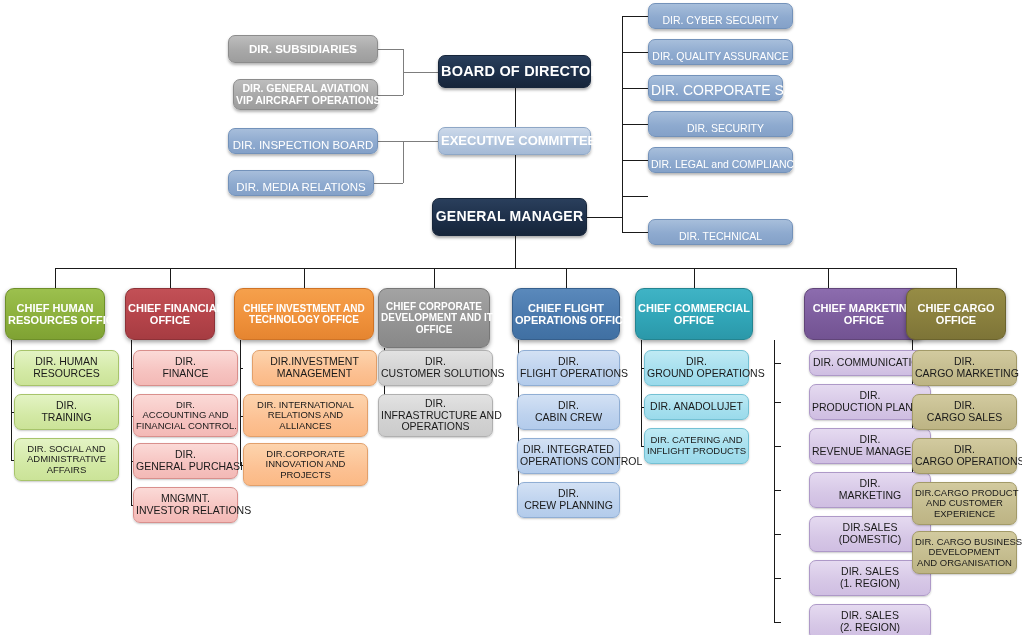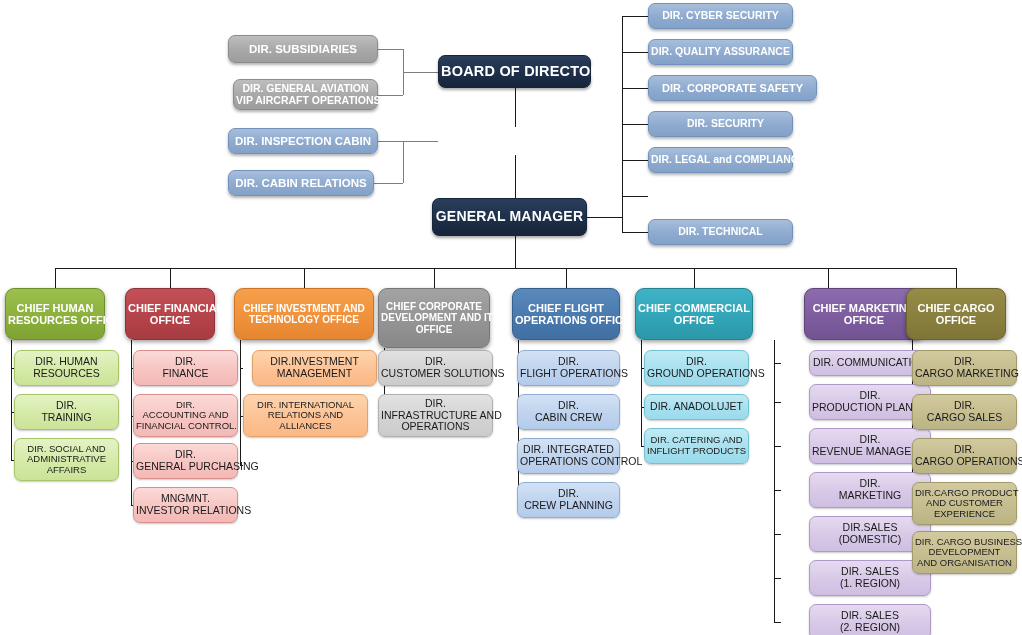--- a/index.html
+++ b/index.html
@@ -43,23 +43,24 @@
     box-shadow:0 2px 3px rgba(0,0,0,.3);
   }
   .n-gray {
     background:linear-gradient(180deg,#bdbdbd 0%,#a8a8a8 55%,#9d9d9d 100%);
     color:#ffffff; font-weight:bold; font-size:11.5px;
     border:1px solid #8c8c8c;
     box-shadow:0 2px 3px rgba(0,0,0,.3);
   }
   .n-blue {
     background:linear-gradient(180deg,#a7bedb 0%,#8eaacf 55%,#84a1c8 100%);
-    color:#ffffff; font-weight:bold; font-size:11.5px;
+    color:#ffffff; font-weight:normal; font-size:11.5px;
     border:1px solid #7392ba;
     box-shadow:0 2px 3px rgba(0,0,0,.3);
+    align-items:flex-end;
   }
 
   
   .chief {
     color:#ffffff; font-weight:bold; font-size:11px;
     border-radius:9px;
     box-shadow:0 2px 4px rgba(0,0,0,.38);
   }
   .c-green  { background:linear-gradient(180deg,#9cc04e 0%,#8cb03c 55%,#7fa233 100%); border:1px solid #6e8f2a; }
   .c-red    { background:linear-gradient(180deg,#c25056 0%,#b5444a 55%,#a63c42 100%); border:1px solid #8d3238; }
@@ -91,55 +92,58 @@
   .ln.v { width:1px; }
   .ln.gray { background:#7d7d7d; }
 </style>
 </head>
 <body>
 
 <div id="chart">
     <div class="node n-dark" style="left: 438px; top: 55px; width: 153px; height: 33px;">
       <span>BOARD OF DIRECTORS</span>
     </div>
+    <div class="node n-exec" style="left: 438px; top: 127px; width: 153px; height: 28px;">
+      <span>EXECUTIVE COMMITTEE</span>
+    </div>
     <div class="node n-dark" style="left: 432px; top: 198px; width: 155px; height: 38px; font-size: 14px;">
       <span>GENERAL MANAGER</span>
     </div>
     <div class="ln v" style="left: 515px; top: 88px; height: 39px;"></div>
     <div class="ln v" style="left: 515px; top: 155px; height: 43px;"></div>
     <div class="ln v" style="left: 515px; top: 236px; height: 32px;"></div>
     <div class="node n-gray" style="left: 228px; top: 35px; width: 150px; height: 28px;">
       <span>DIR. SUBSIDIARIES</span>
     </div>
     <div class="node n-gray" style="left: 233px; top: 79px; width: 145px; height: 31px; font-size: 10.5px;">
       <span>DIR. GENERAL AVIATION<br>VIP AIRCRAFT OPERATIONS</span>
     </div>
     <div class="ln h gray" style="left: 378px; top: 49px; width: 25px;"></div>
     <div class="ln h gray" style="left: 378px; top: 94.5px; width: 25px;"></div>
     <div class="ln v gray" style="left: 403px; top: 49px; height: 45.5px;"></div>
     <div class="ln h gray" style="left: 403px; top: 71.5px; width: 35px;"></div>
     <div class="node n-blue" style="left: 228px; top: 128px; width: 150px; height: 26px;">
-      <span>DIR. INSPECTION CABIN</span>
+      <span>DIR. INSPECTION BOARD</span>
     </div>
     <div class="node n-blue" style="left: 228px; top: 170px; width: 146px; height: 26px;">
-      <span>DIR. CABIN RELATIONS</span>
+      <span>DIR. MEDIA RELATIONS</span>
     </div>
     <div class="ln h gray" style="left: 378px; top: 141px; width: 25px;"></div>
     <div class="ln h gray" style="left: 374px; top: 183px; width: 29px;"></div>
     <div class="ln v gray" style="left: 403px; top: 141px; height: 42px;"></div>
     <div class="ln h gray" style="left: 403px; top: 141px; width: 35px;"></div>
     <div class="node n-blue" style="left: 648px; top: 3px; width: 145px; height: 26px; font-size: 10.5px;">
       <span>DIR. CYBER SECURITY</span>
     </div>
     <div class="ln h" style="left: 622px; top: 16px; width: 26px;"></div>
     <div class="node n-blue" style="left: 648px; top: 39px; width: 145px; height: 26px; font-size: 10.5px;">
       <span>DIR. QUALITY ASSURANCE</span>
     </div>
     <div class="ln h" style="left: 622px; top: 52px; width: 26px;"></div>
-    <div class="node n-blue" style="left: 648px; top: 75px; width: 169px; height: 26px; font-size: 11px;">
+    <div class="node n-blue" style="left: 648px; top: 75px; width: 135px; height: 26px; font-size: 14px;">
       <span>DIR. CORPORATE SAFETY</span>
     </div>
     <div class="ln h" style="left: 622px; top: 88px; width: 26px;"></div>
     <div class="node n-blue" style="left: 648px; top: 111px; width: 145px; height: 26px; font-size: 10.5px; padding-left: 12px;">
       <span>DIR. SECURITY</span>
     </div>
     <div class="ln h" style="left: 622px; top: 124px; width: 26px;"></div>
     <div class="node n-blue" style="left: 648px; top: 147px; width: 145px; height: 26px; font-size: 10.5px;">
       <span>DIR. LEGAL and COMPLIANCE</span>
     </div>
@@ -194,20 +198,23 @@
     </div>
     <div class="ln v" style="left: 304px; top: 268px; height: 20px;"></div>
     <div class="node sub s-orange" style="left: 252px; top: 350px; width: 125px; height: 36px; font-size: 10.5px;">
       <span>DIR.INVESTMENT<br>MANAGEMENT</span>
     </div>
     <div class="ln h" style="left: 240px; top: 368px; width: 3px;"></div>
     <div class="node sub s-orange" style="left: 243px; top: 394px; width: 125px; height: 43px; font-size: 9.5px;">
       <span>DIR.  INTERNATIONAL<br>RELATIONS AND<br>ALLIANCES</span>
     </div>
     <div class="ln h" style="left: 240px; top: 415.5px; width: 3px;"></div>
+    <div class="node sub s-orange" style="left: 243px; top: 443px; width: 125px; height: 43px; font-size: 9.5px;">
+      <span>DIR.CORPORATE<br>INNOVATION AND<br>PROJECTS</span>
+    </div>
     <div class="ln h" style="left: 240px; top: 464.5px; width: 3px;"></div>
     <div class="ln v" style="left: 240px; top: 340px; height: 124.5px;"></div>
     <div class="node chief c-dgray" style="left: 378px; top: 288px; width: 112px; height: 60px; font-size: 10px;">
       <span>CHIEF CORPORATE<br>DEVELOPMENT AND IT<br>OFFICE</span>
     </div>
     <div class="ln v" style="left: 434px; top: 268px; height: 20px;"></div>
     <div class="node sub s-gray" style="left: 378px; top: 350px; width: 115px; height: 36px; font-size: 10.5px;">
       <span>DIR.<br>CUSTOMER SOLUTIONS</span>
     </div>
     <div class="node sub s-gray" style="left: 378px; top: 394px; width: 115px; height: 43px; font-size: 10.5px;">

